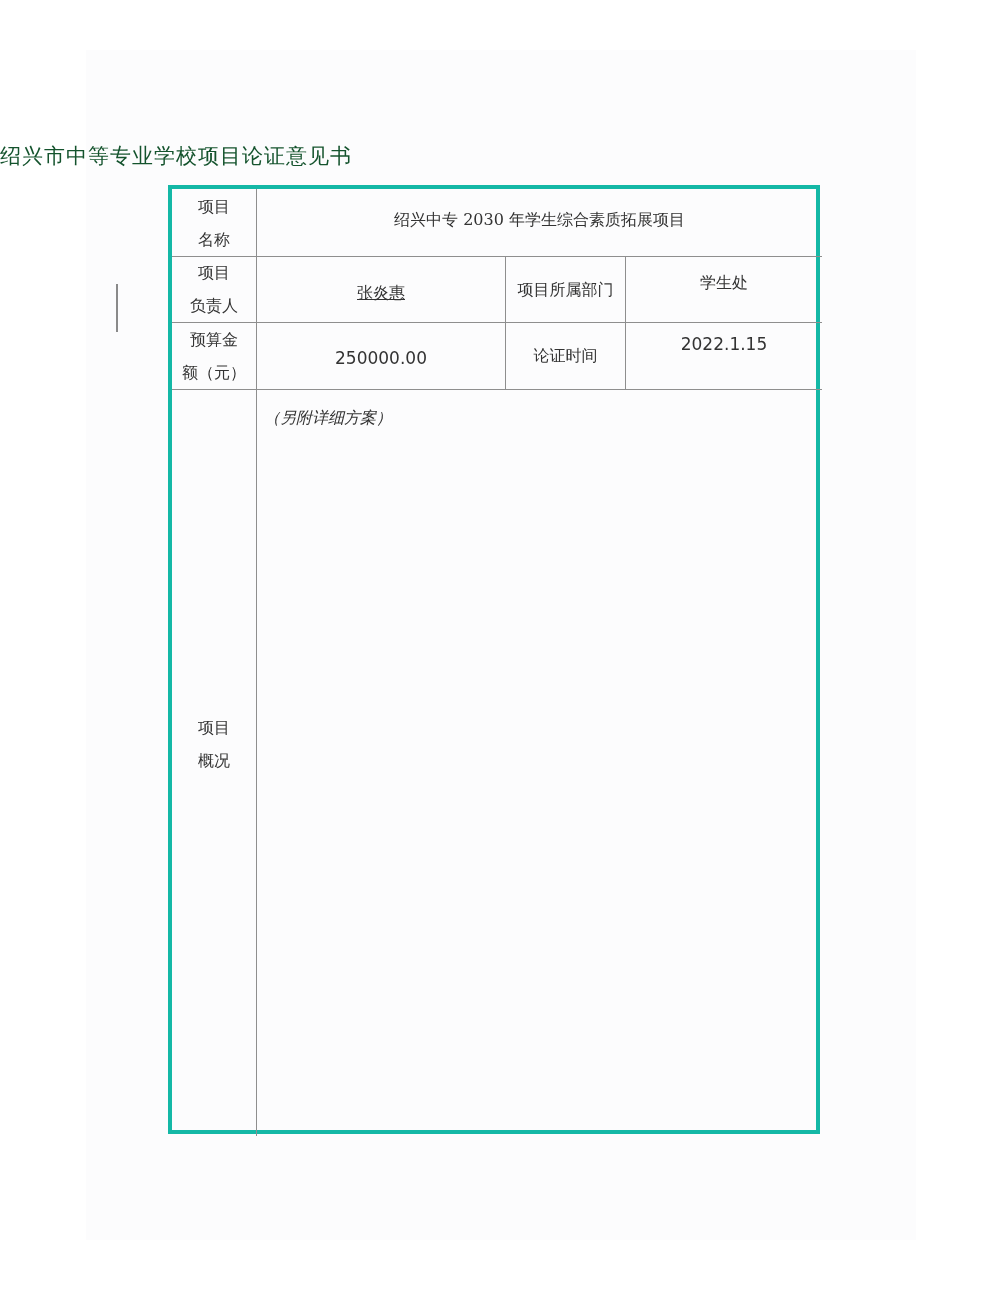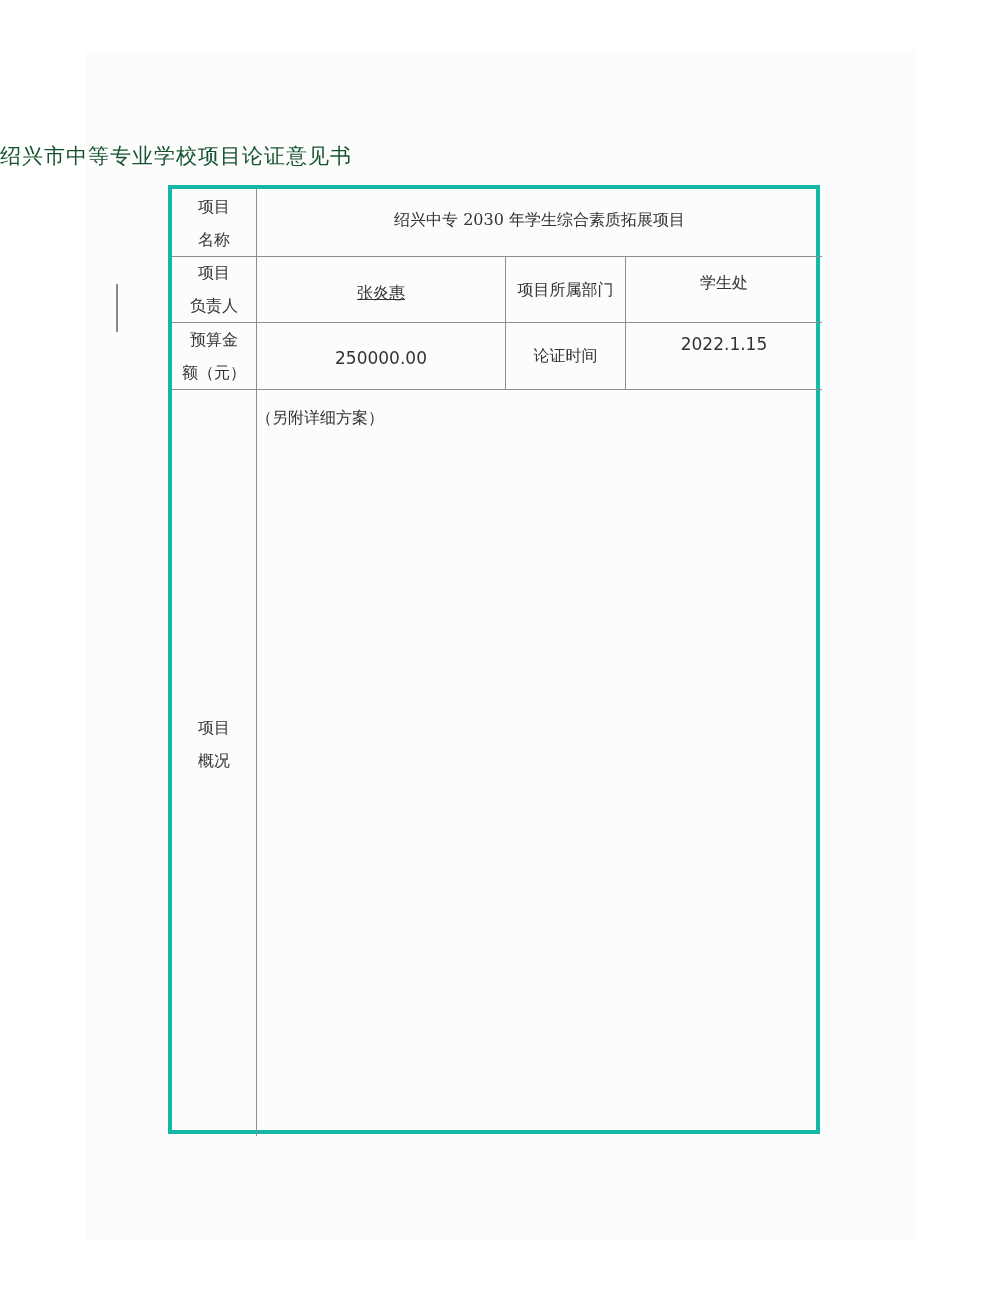--- a/index.html
+++ b/index.html
@@ -70,27 +70,28 @@
     .vline { width: 1px; }
     .label {
       white-space: pre-line;
     }
     .num {
       font-family: "DejaVu Sans", "Liberation Sans", sans-serif;
       font-size: 17px;
     }
     .overview-body {
       position: absolute;
-      left: 84px;
+      left: 92px;
       top: 212px;
       width: 548px;
       font-size: 16px;
       line-height: 33px;
       color: #333;
       text-align: justify;
+      font-style: italic;
     }
     .overview-body p {
       margin: 0;
     }
     .overview-body .indent {
       text-indent: 2em;
     }
   </style>
 </head>
 <body>

